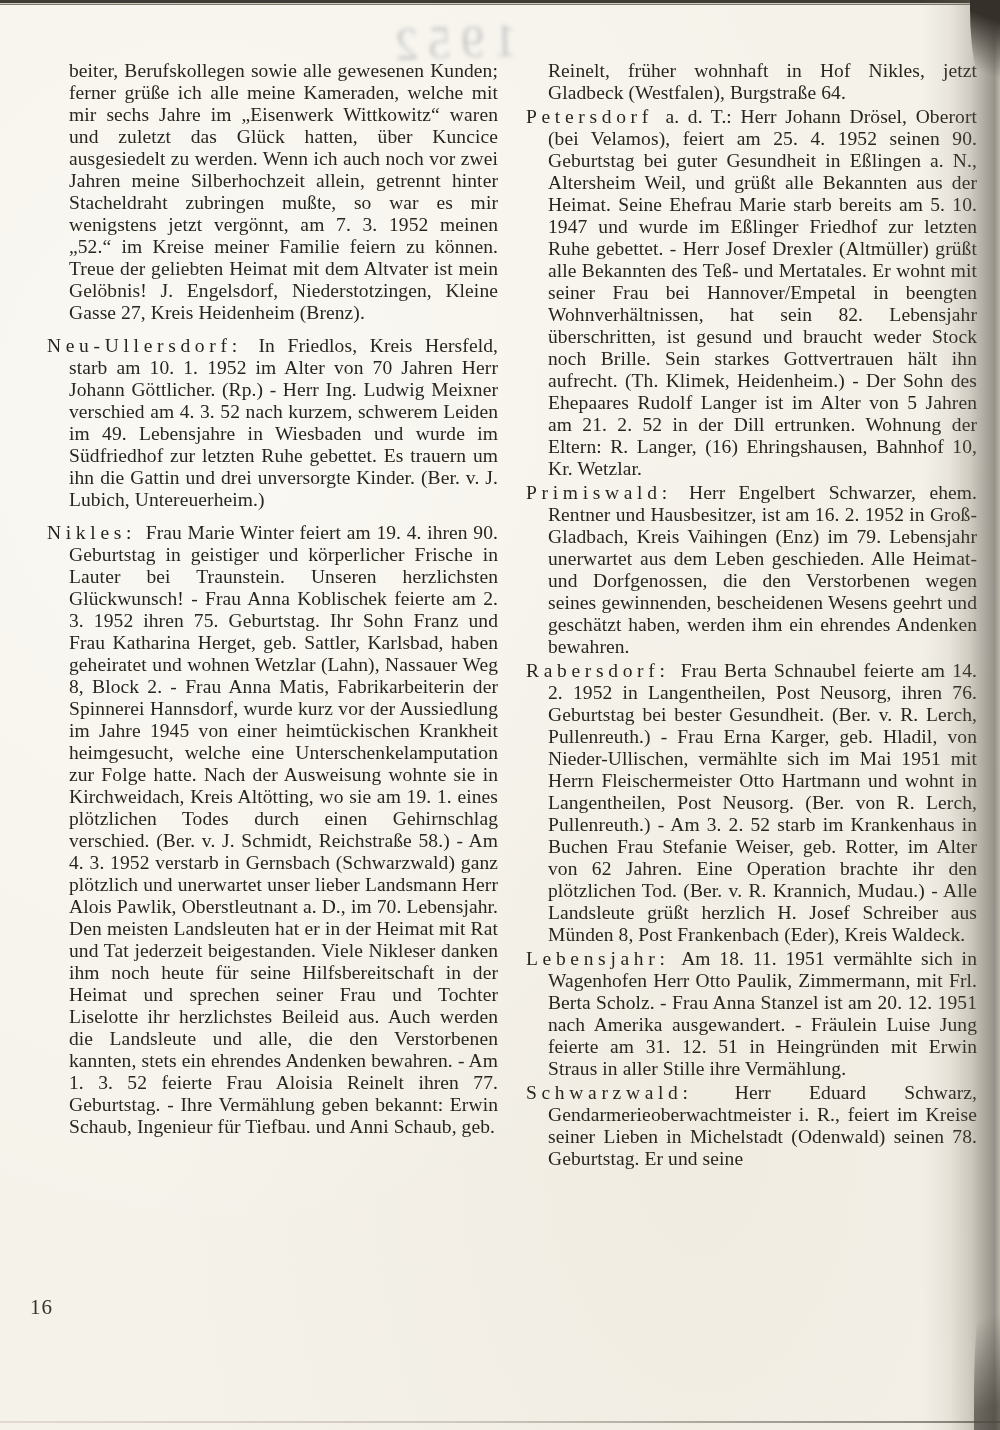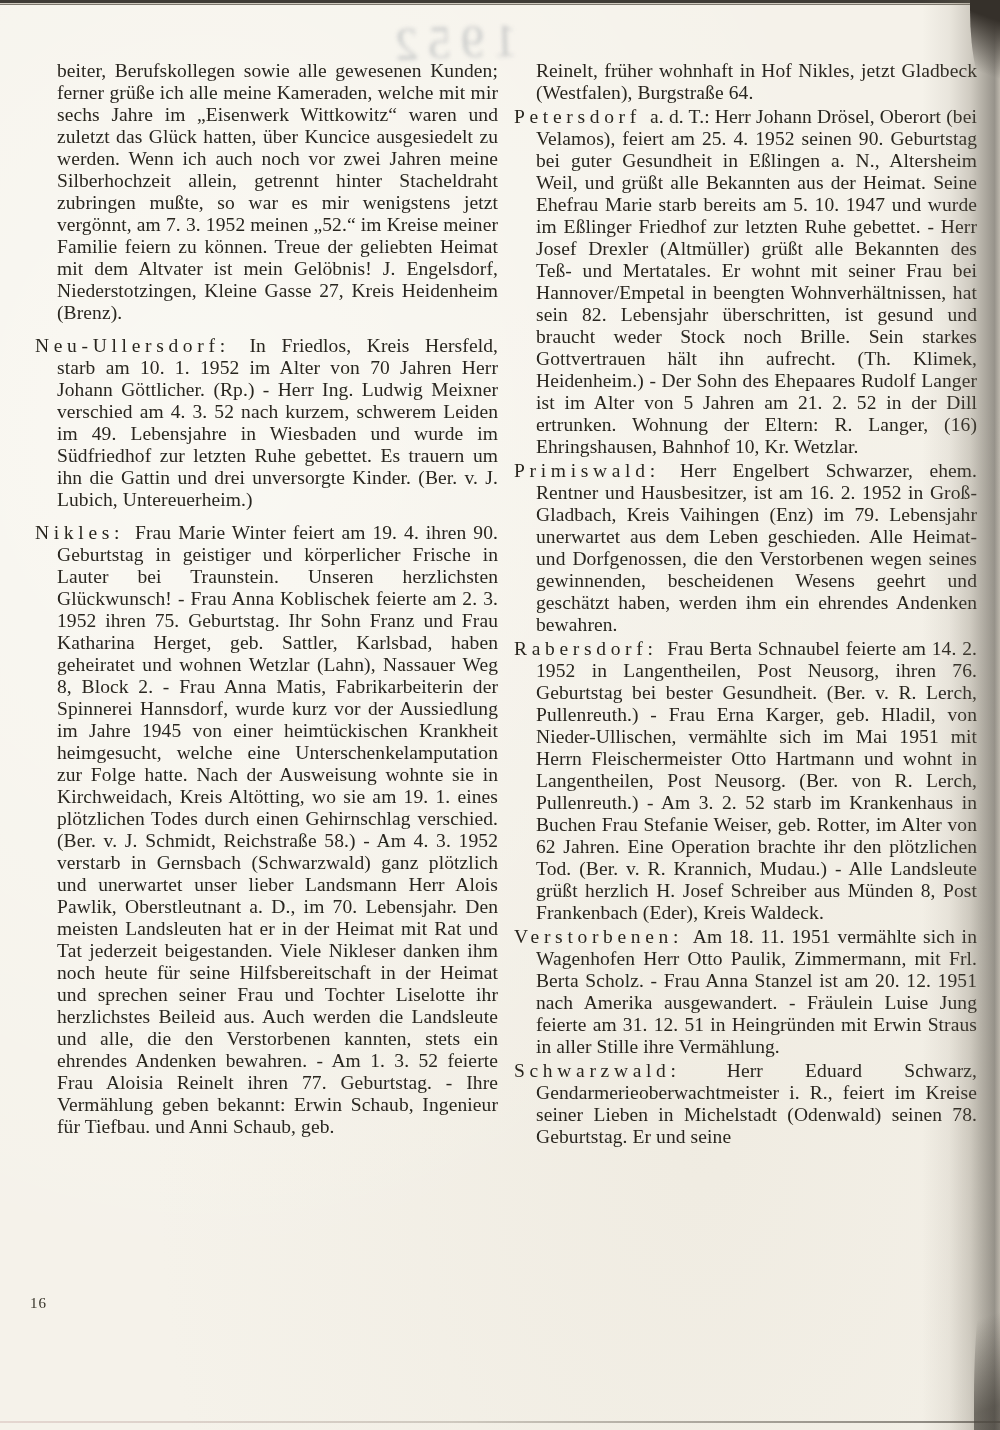--- a/index.html
+++ b/index.html
@@ -73,33 +73,33 @@
   .col {
     width: 463px; height: 100%;
     overflow: hidden;
     font-size: 19.5px;
     line-height: 22px;
     color: #29261f;
     text-align: justify;
     letter-spacing: 0.1px;
   }
   .para {
-    margin: 0 0 11px 0;
+    margin: 0 0 11px 12px;
     padding-left: 22px;
     text-indent: -22px;
   }
   .col.right .para { margin-bottom: 2px; }
   .para.cont { text-indent: 0; }
   .head {
     letter-spacing: 0.24em;
     padding-right: 4px;
   }
   .page-number {
     position: absolute; left: 30px; top: 1295px;
-    font-size: 15px; color: #363329;
+    font-size: 21px; color: #363329;
     letter-spacing: 1px;
   }
 </style>
 </head>
 <body>
 
 <div class="page">
   <div class="top-edge"></div>
   <div class="stamp">1952</div>
 
@@ -107,21 +107,21 @@
     <div class="col left">
         <p class="para cont"><span>beiter, Berufskollegen sowie alle gewesenen Kunden; ferner grüße ich alle meine Kameraden, welche mit mir sechs Jahre im „Eisenwerk Wittkowitz“ waren und zuletzt das Glück hatten, über Kuncice ausgesiedelt zu werden. Wenn ich auch noch vor zwei Jahren meine Silberhochzeit allein, getrennt hinter Stacheldraht zubringen mußte, so war es mir wenigstens jetzt vergönnt, am 7. 3. 1952 meinen „52.“ im Kreise meiner Familie feiern zu können. Treue der geliebten Heimat mit dem Altvater ist mein Gelöbnis! J. Engelsdorf, Niederstotzingen, Kleine Gasse 27, Kreis Heidenheim (Brenz).</span></p>
         <p class="para"><span class="head">Neu-Ullersdorf:</span> <span>In Friedlos, Kreis Hersfeld, starb am 10. 1. 1952 im Alter von 70 Jahren Herr Johann Göttlicher. (Rp.) - Herr Ing. Ludwig Meixner verschied am 4. 3. 52 nach kurzem, schwerem Leiden im 49. Lebensjahre in Wiesbaden und wurde im Südfriedhof zur letzten Ruhe gebettet. Es trauern um ihn die Gattin und drei unversorgte Kinder. (Ber. v. J. Lubich, Untereuerheim.)</span></p>
         <p class="para"><span class="head">Nikles:</span> <span>Frau Marie Winter feiert am 19. 4. ihren 90. Geburtstag in geistiger und körperlicher Frische in Lauter bei Traunstein. Unseren herzlichsten Glückwunsch! - Frau Anna Koblischek feierte am 2. 3. 1952 ihren 75. Geburtstag. Ihr Sohn Franz und Frau Katharina Herget, geb. Sattler, Karlsbad, haben geheiratet und wohnen Wetzlar (Lahn), Nassauer Weg 8, Block 2. - Frau Anna Matis, Fabrikarbeiterin der Spinnerei Hannsdorf, wurde kurz vor der Aussiedlung im Jahre 1945 von einer heimtückischen Krankheit heimgesucht, welche eine Unterschenkelamputation zur Folge hatte. Nach der Ausweisung wohnte sie in Kirchweidach, Kreis Altötting, wo sie am 19. 1. eines plötzlichen Todes durch einen Gehirnschlag verschied. (Ber. v. J. Schmidt, Reichstraße 58.) - Am 4. 3. 1952 verstarb in Gernsbach (Schwarzwald) ganz plötzlich und unerwartet unser lieber Landsmann Herr Alois Pawlik, Oberstleutnant a. D., im 70. Lebensjahr. Den meisten Landsleuten hat er in der Heimat mit Rat und Tat jederzeit beigestanden. Viele Nikleser danken ihm noch heute für seine Hilfsbereitschaft in der Heimat und sprechen seiner Frau und Tochter Liselotte ihr herzlichstes Beileid aus. Auch werden die Landsleute und alle, die den Verstorbenen kannten, stets ein ehrendes Andenken bewahren. - Am 1. 3. 52 feierte Frau Aloisia Reinelt ihren 77. Geburtstag. - Ihre Vermählung geben bekannt: Erwin Schaub, Ingenieur für Tiefbau. und Anni Schaub, geb.</span></p>
       </div>
     <div class="col right">
         <p class="para cont"><span>Reinelt, früher wohnhaft in Hof Nikles, jetzt Gladbeck (Westfalen), Burgstraße 64.</span></p>
         <p class="para"><span class="head">Petersdorf</span> <span>a. d. T.: Herr Johann Drösel, Oberort (bei Velamos), feiert am 25. 4. 1952 seinen 90. Geburtstag bei guter Gesundheit in Eßlingen a. N., Altersheim Weil, und grüßt alle Bekannten aus der Heimat. Seine Ehefrau Marie starb bereits am 5. 10. 1947 und wurde im Eßlinger Friedhof zur letzten Ruhe gebettet. - Herr Josef Drexler (Altmüller) grüßt alle Bekannten des Teß- und Mertatales. Er wohnt mit seiner Frau bei Hannover/Empetal in beengten Wohnverhältnissen, hat sein 82. Lebensjahr überschritten, ist gesund und braucht weder Stock noch Brille. Sein starkes Gottvertrauen hält ihn aufrecht. (Th. Klimek, Heidenheim.) - Der Sohn des Ehepaares Rudolf Langer ist im Alter von 5 Jahren am 21. 2. 52 in der Dill ertrunken. Wohnung der Eltern: R. Langer, (16) Ehringshausen, Bahnhof 10, Kr. Wetzlar.</span></p>
         <p class="para"><span class="head">Primiswald:</span> <span>Herr Engelbert Schwarzer, ehem. Rentner und Hausbesitzer, ist am 16. 2. 1952 in Groß-Gladbach, Kreis Vaihingen (Enz) im 79. Lebensjahr unerwartet aus dem Leben geschieden. Alle Heimat- und Dorfgenossen, die den Verstorbenen wegen seines gewinnenden, bescheidenen Wesens geehrt und geschätzt haben, werden ihm ein ehrendes Andenken bewahren.</span></p>
         <p class="para"><span class="head">Rabersdorf:</span> <span>Frau Berta Schnaubel feierte am 14. 2. 1952 in Langentheilen, Post Neusorg, ihren 76. Geburtstag bei bester Gesundheit. (Ber. v. R. Lerch, Pullenreuth.) - Frau Erna Karger, geb. Hladil, von Nieder-Ullischen, vermählte sich im Mai 1951 mit Herrn Fleischermeister Otto Hartmann und wohnt in Langentheilen, Post Neusorg. (Ber. von R. Lerch, Pullenreuth.) - Am 3. 2. 52 starb im Krankenhaus in Buchen Frau Stefanie Weiser, geb. Rotter, im Alter von 62 Jahren. Eine Operation brachte ihr den plötzlichen Tod. (Ber. v. R. Krannich, Mudau.) - Alle Landsleute grüßt herzlich H. Josef Schreiber aus Münden 8, Post Frankenbach (Eder), Kreis Waldeck.</span></p>
-        <p class="para"><span class="head">Verstorbenen:</span> <span>Am 18. 11. 1951 vermählte sich in Wagenhofen Herr Otto Paulik, Zimmermann, mit Frl. Berta Scholz. - Frau Anna Stanzel ist am 20. 12. 1951 nach Amerika ausgewandert. - Fräulein Luise Jung feierte am 31. 12. 51 in Heingründen mit Erwin Straus in aller Stille ihre Vermählung.</span></p>
+        <p class="para"><span class="head">Lebensjahr:</span> <span>Am 18. 11. 1951 vermählte sich in Wagenhofen Herr Otto Paulik, Zimmermann, mit Frl. Berta Scholz. - Frau Anna Stanzel ist am 20. 12. 1951 nach Amerika ausgewandert. - Fräulein Luise Jung feierte am 31. 12. 51 in Heingründen mit Erwin Straus in aller Stille ihre Vermählung.</span></p>
         <p class="para"><span class="head">Schwarzwald:</span> <span>Herr Eduard Schwarz, Gendarmerieoberwachtmeister i. R., feiert im Kreise seiner Lieben in Michelstadt (Odenwald) seinen 78. Geburtstag. Er und seine</span></p>
       </div>
   </div>
 
   <div class="page-number">16</div>
 
   <div class="right-shadow"></div>
   <div class="corner-curl-top"></div>
   <div class="corner-curl-bottom"></div>
   <div class="bottom-edge"></div>

